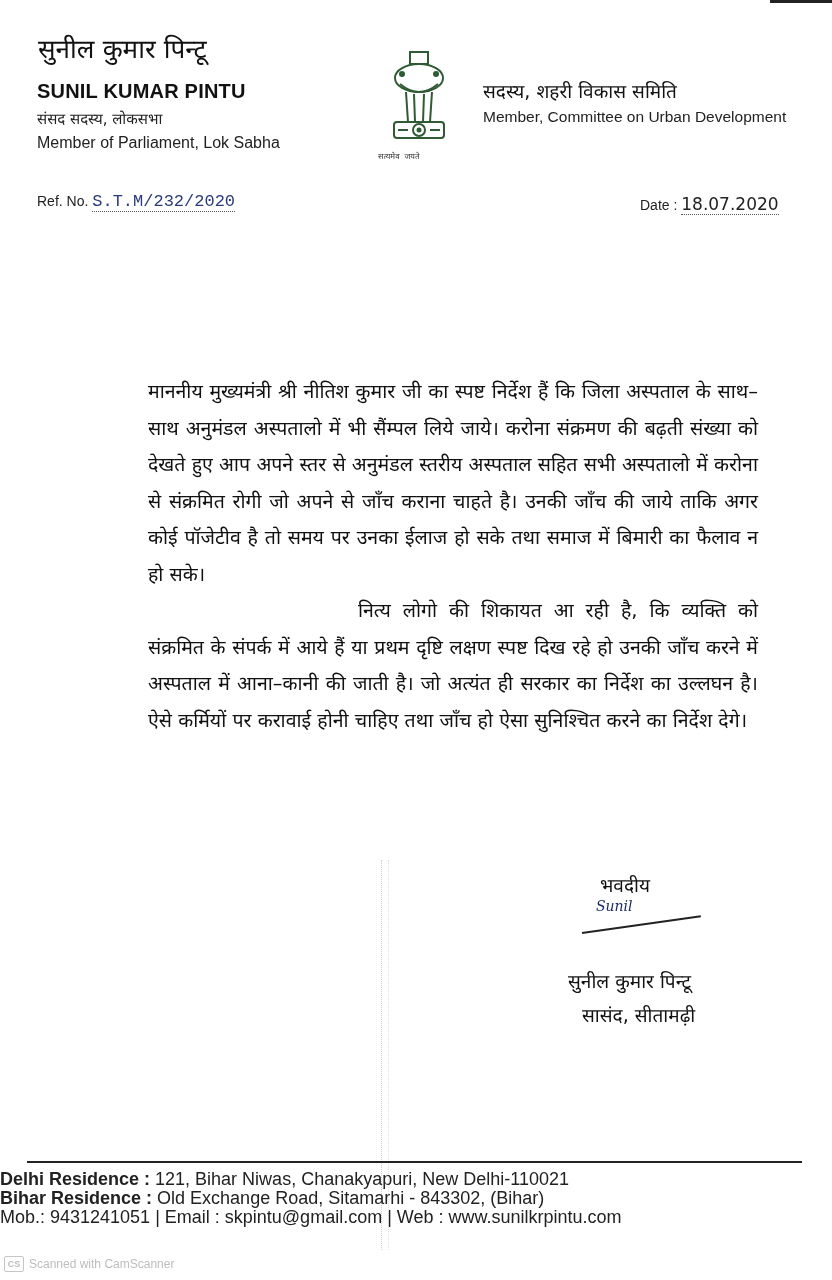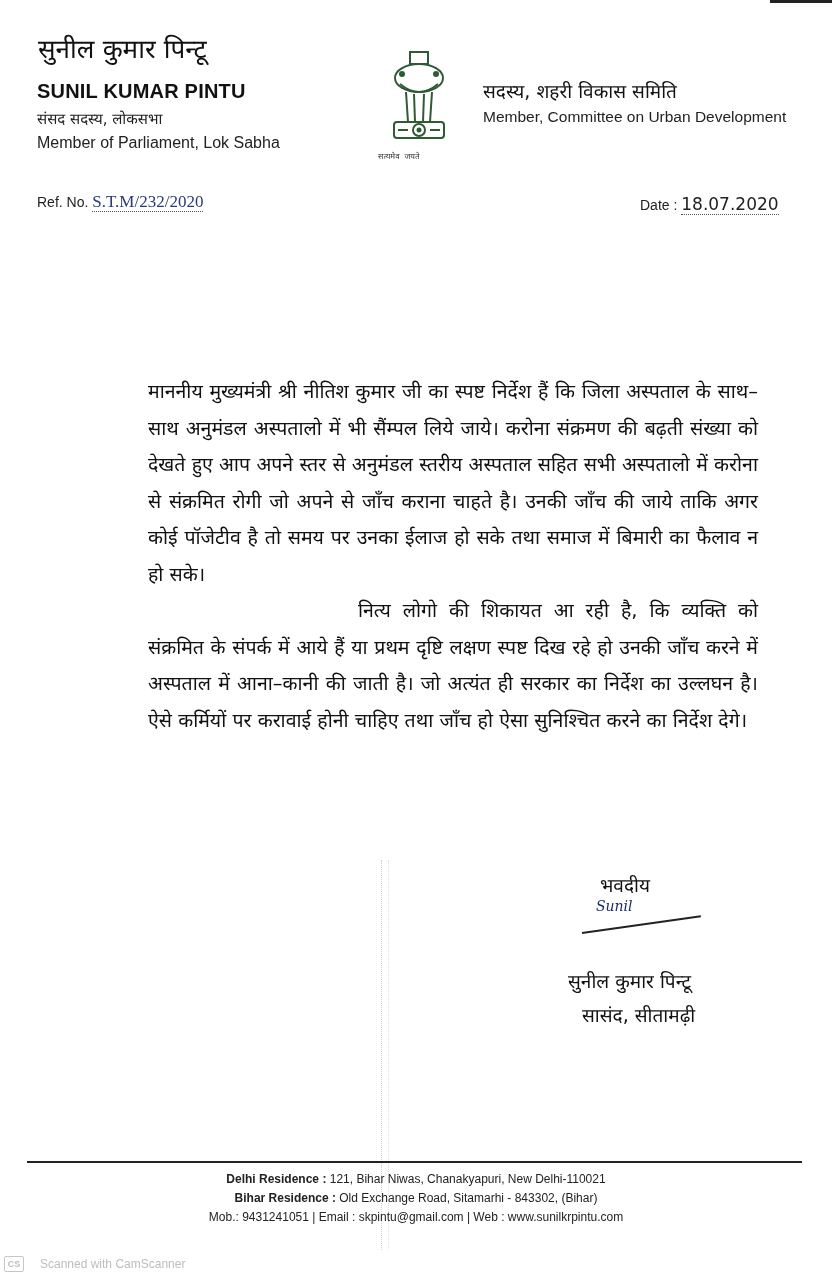--- a/index.html
+++ b/index.html
@@ -11,36 +11,36 @@
   .topbar { left: 770px; top: 0; width: 62px; height: 3px; background: #222; }
   .name-hi { left: 38px; top: 30px; font-family: "DejaVu Sans", sans-serif; font-size: 26px; color: #111; }
   .name-en { left: 37px; top: 80px; font-size: 20px; font-weight: bold; color: #111; letter-spacing: 0.2px; text-align: right; }
   .mp-hi { left: 37px; top: 108px; font-family: "DejaVu Sans", sans-serif; font-size: 15px; color: #222; }
   .mp-en { left: 37px; top: 134px; font-size: 16px; color: #222; }
   .emblem { left: 388px; top: 48px; width: 62px; height: 100px; }
   .emblem-motto { left: 378px; top: 150px; width: 80px; text-align: left; font-family: Liberation Mono, monospace; font-size: 8px; color: #333; }
   .committee-hi { left: 483px; top: 78px; font-family: "DejaVu Sans", sans-serif; font-size: 19px; color: #111; }
   .committee-en { left: 483px; top: 108px; font-size: 15.5px; color: #222; }
   .ref { left: 37px; top: 192px; font-size: 14px; color: #222; }
-  .ref .hand { font-family: Liberation Serif, serif; font-size: 17px; color: #2a3a7a; border-bottom: 1px dotted #555; }
+  .ref .hand { font-family: Liberation Mono, monospace; font-size: 17px; color: #2a3a7a; border-bottom: 1px dotted #555; }
   .date { left: 640px; top: 194px; font-size: 14px; color: #222; }
   .date .hand { font-family: "DejaVu Sans", sans-serif; font-size: 17px; color: #222; border-bottom: 1px dotted #555; }
   .addressee { left: 148px; top: 242px; font-family: "DejaVu Sans", sans-serif; font-size: 23px; line-height: 46px; color: #111; }
   .body-text { left: 148px; top: 374px; width: 610px; font-family: "DejaVu Sans", sans-serif; font-size: 19.5px; line-height: 36.5px; color: #111; text-align: justify; }
   .body-text p { margin: 0; }
   .body-text .indent { text-indent: 210px; }
   .closing { left: 600px; top: 872px; font-family: "DejaVu Sans", sans-serif; font-size: 19px; color: #111; }
   .signature { left: 596px; top: 898px; font-family: "DejaVu Serif", serif; font-style: italic; font-size: 14px; color: #1b2a6b; text-align: center; }
   .sig-stroke { left: 582px; top: 932px; width: 120px; height: 2px; background: #222; transform: rotate(-8deg); transform-origin: left center; }
   .sig-name { left: 568px; top: 968px; font-family: "DejaVu Sans", sans-serif; font-size: 19px; color: #111; }
   .sig-title { left: 582px; top: 1002px; font-family: "DejaVu Sans", sans-serif; font-size: 19px; color: #111; }
   .footer-rule { left: 27px; top: 1161px; width: 775px; height: 2px; background: #222; }
-  .footer { left: 0; top: 1170px; width: 832px; text-align: center; font-size: 12px; line-height: 19px; color: #222; }
+  .footer { left: 0; top: 1170px; width: 832px; font-size: 18px; line-height: 19px; color: #222; }
   .footer b { font-weight: bold; }
-  .scanmark { left: 4px; top: 1256px; display: flex; align-items: center; gap: 16px; color: #bdbdbd; font-size: 12px; }
+  .scanmark { left: 4px; top: 1256px; display: flex; align-items: center; gap: 5px; color: #bdbdbd; font-size: 12px; }
   .cs-box { width: 18px; height: 14px; border: 1.5px solid #c6c6c6; border-radius: 2px; font-size: 9px; font-weight: bold; color: #bdbdbd; display: flex; align-items: center; justify-content: center; }
   .crease { left: 381px; top: 860px; width: 6px; height: 390px; border-left: 1px dotted #cfcfcf; border-right: 1px dotted #e0e0e0; }
 </style>
 </head>
 <body>
 
 <div class="abs topbar"></div>
 
 <div class="abs name-hi">सुनील कुमार पिन्टू</div>
 <div class="abs name-en">SUNIL KUMAR PINTU</div>

